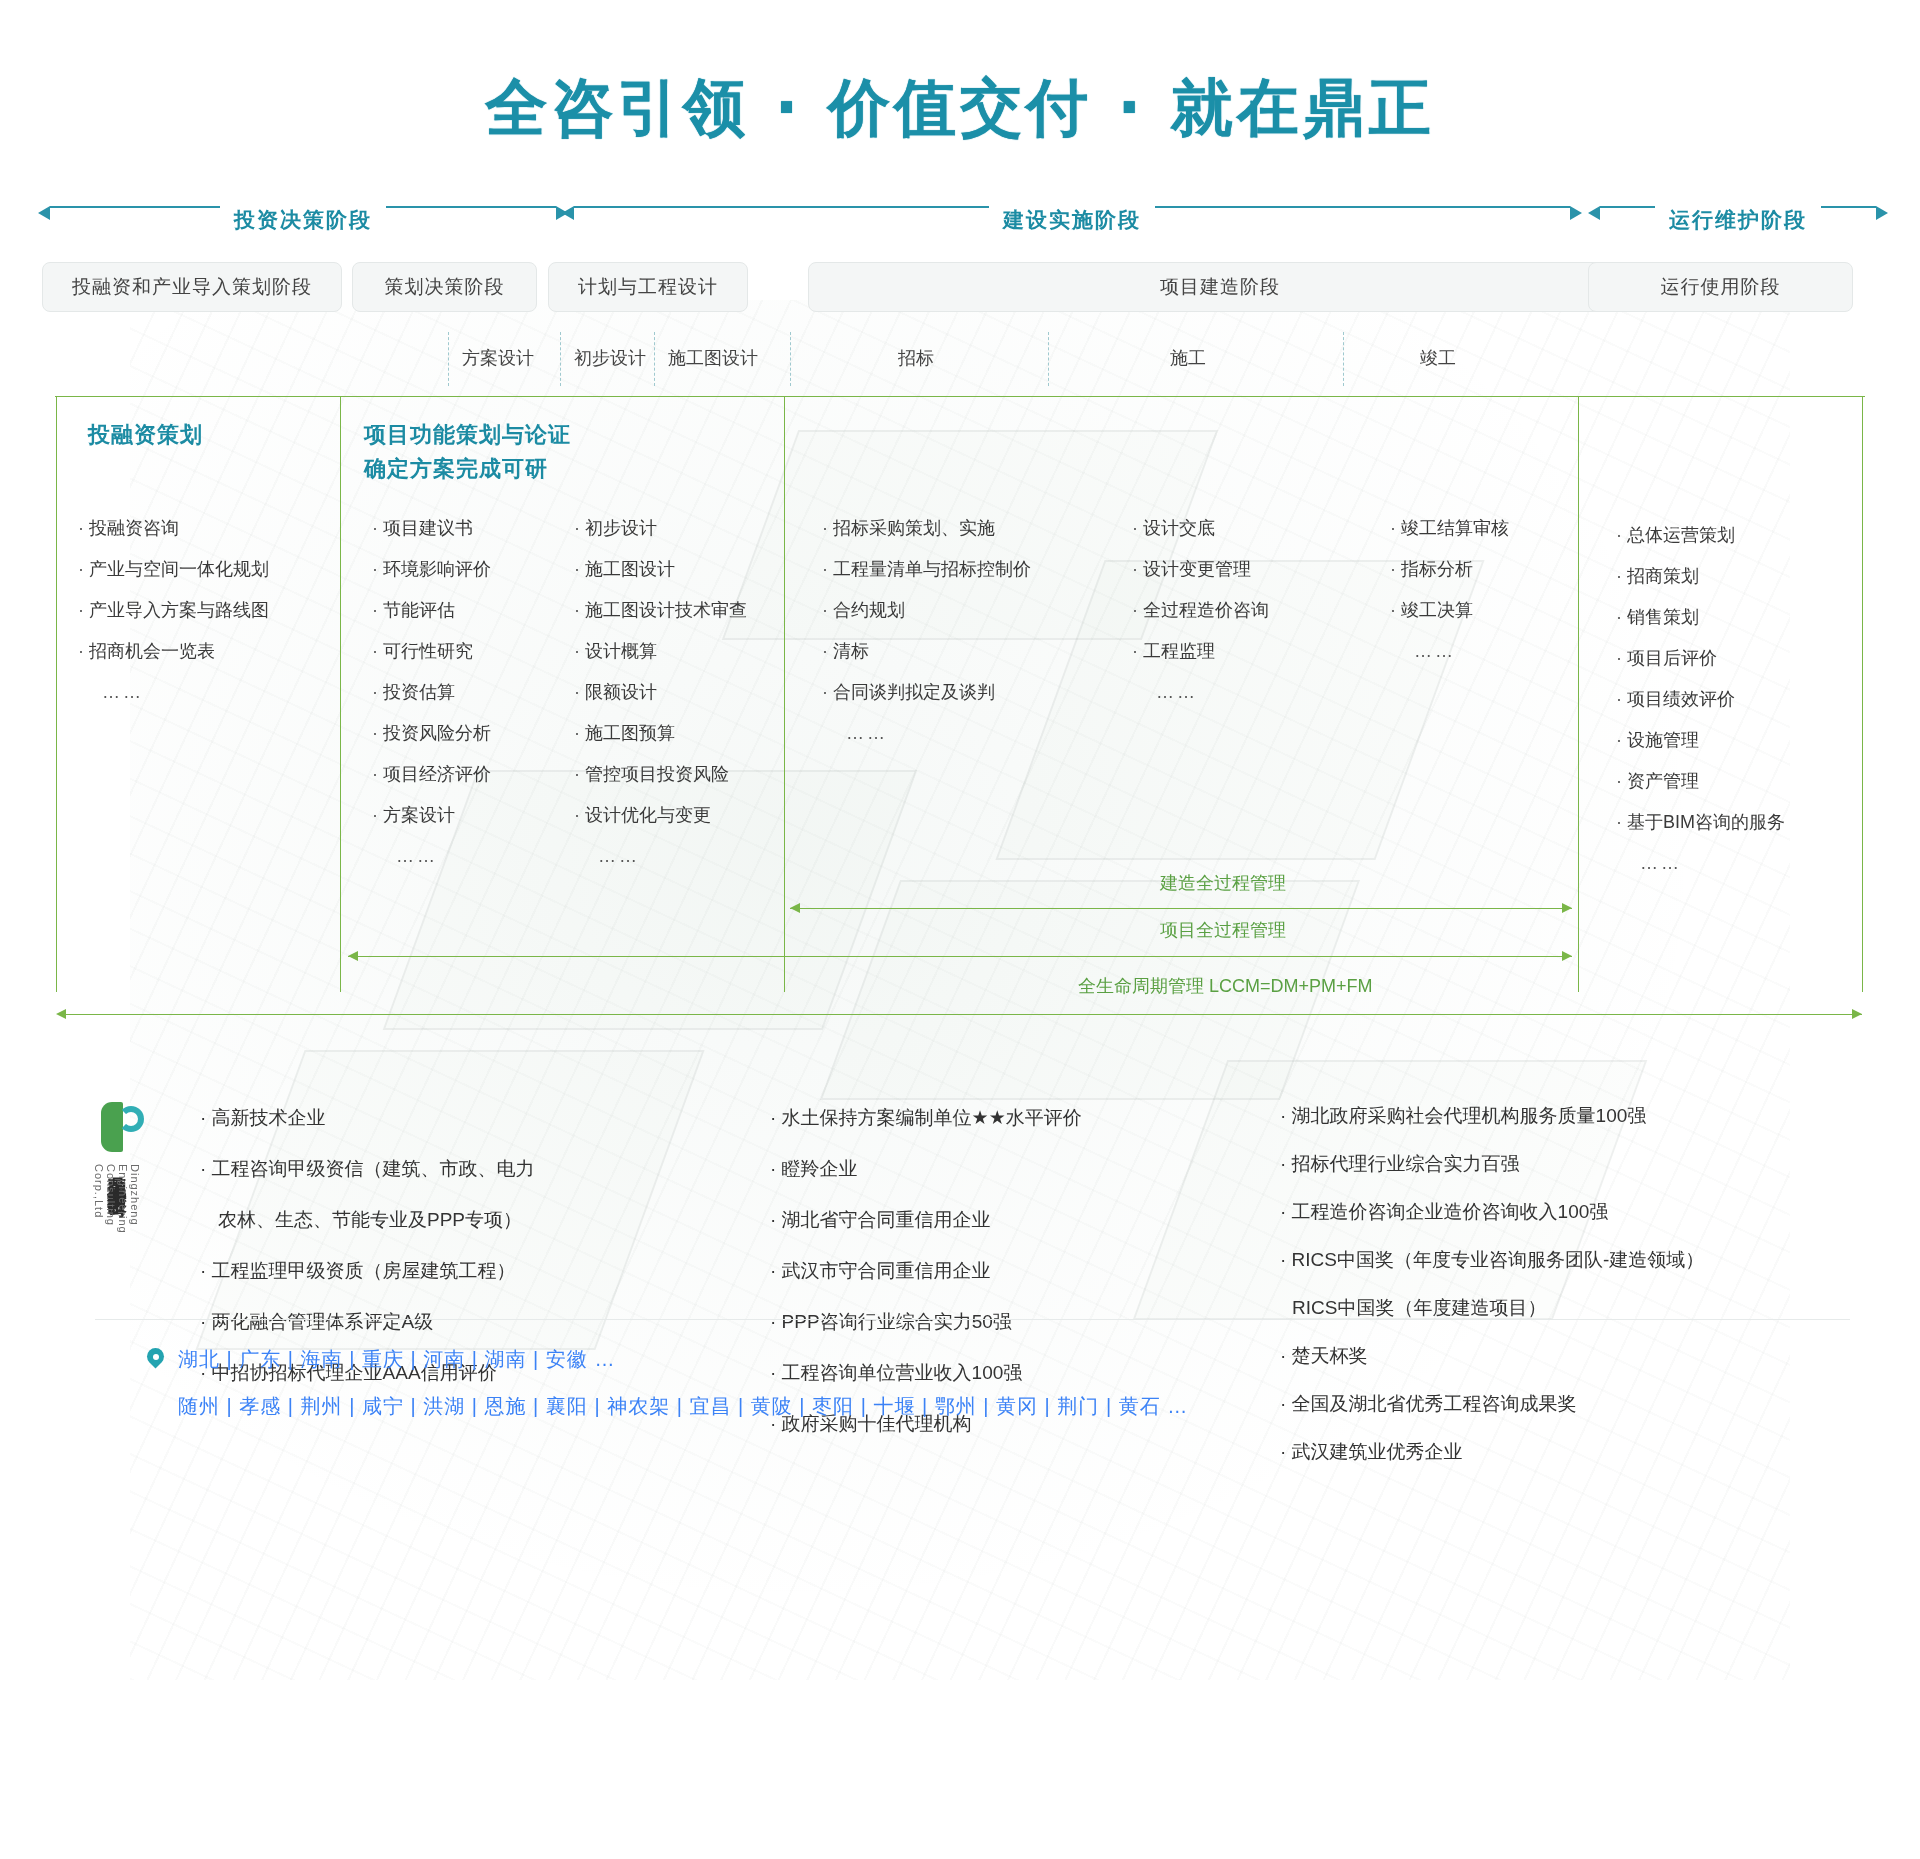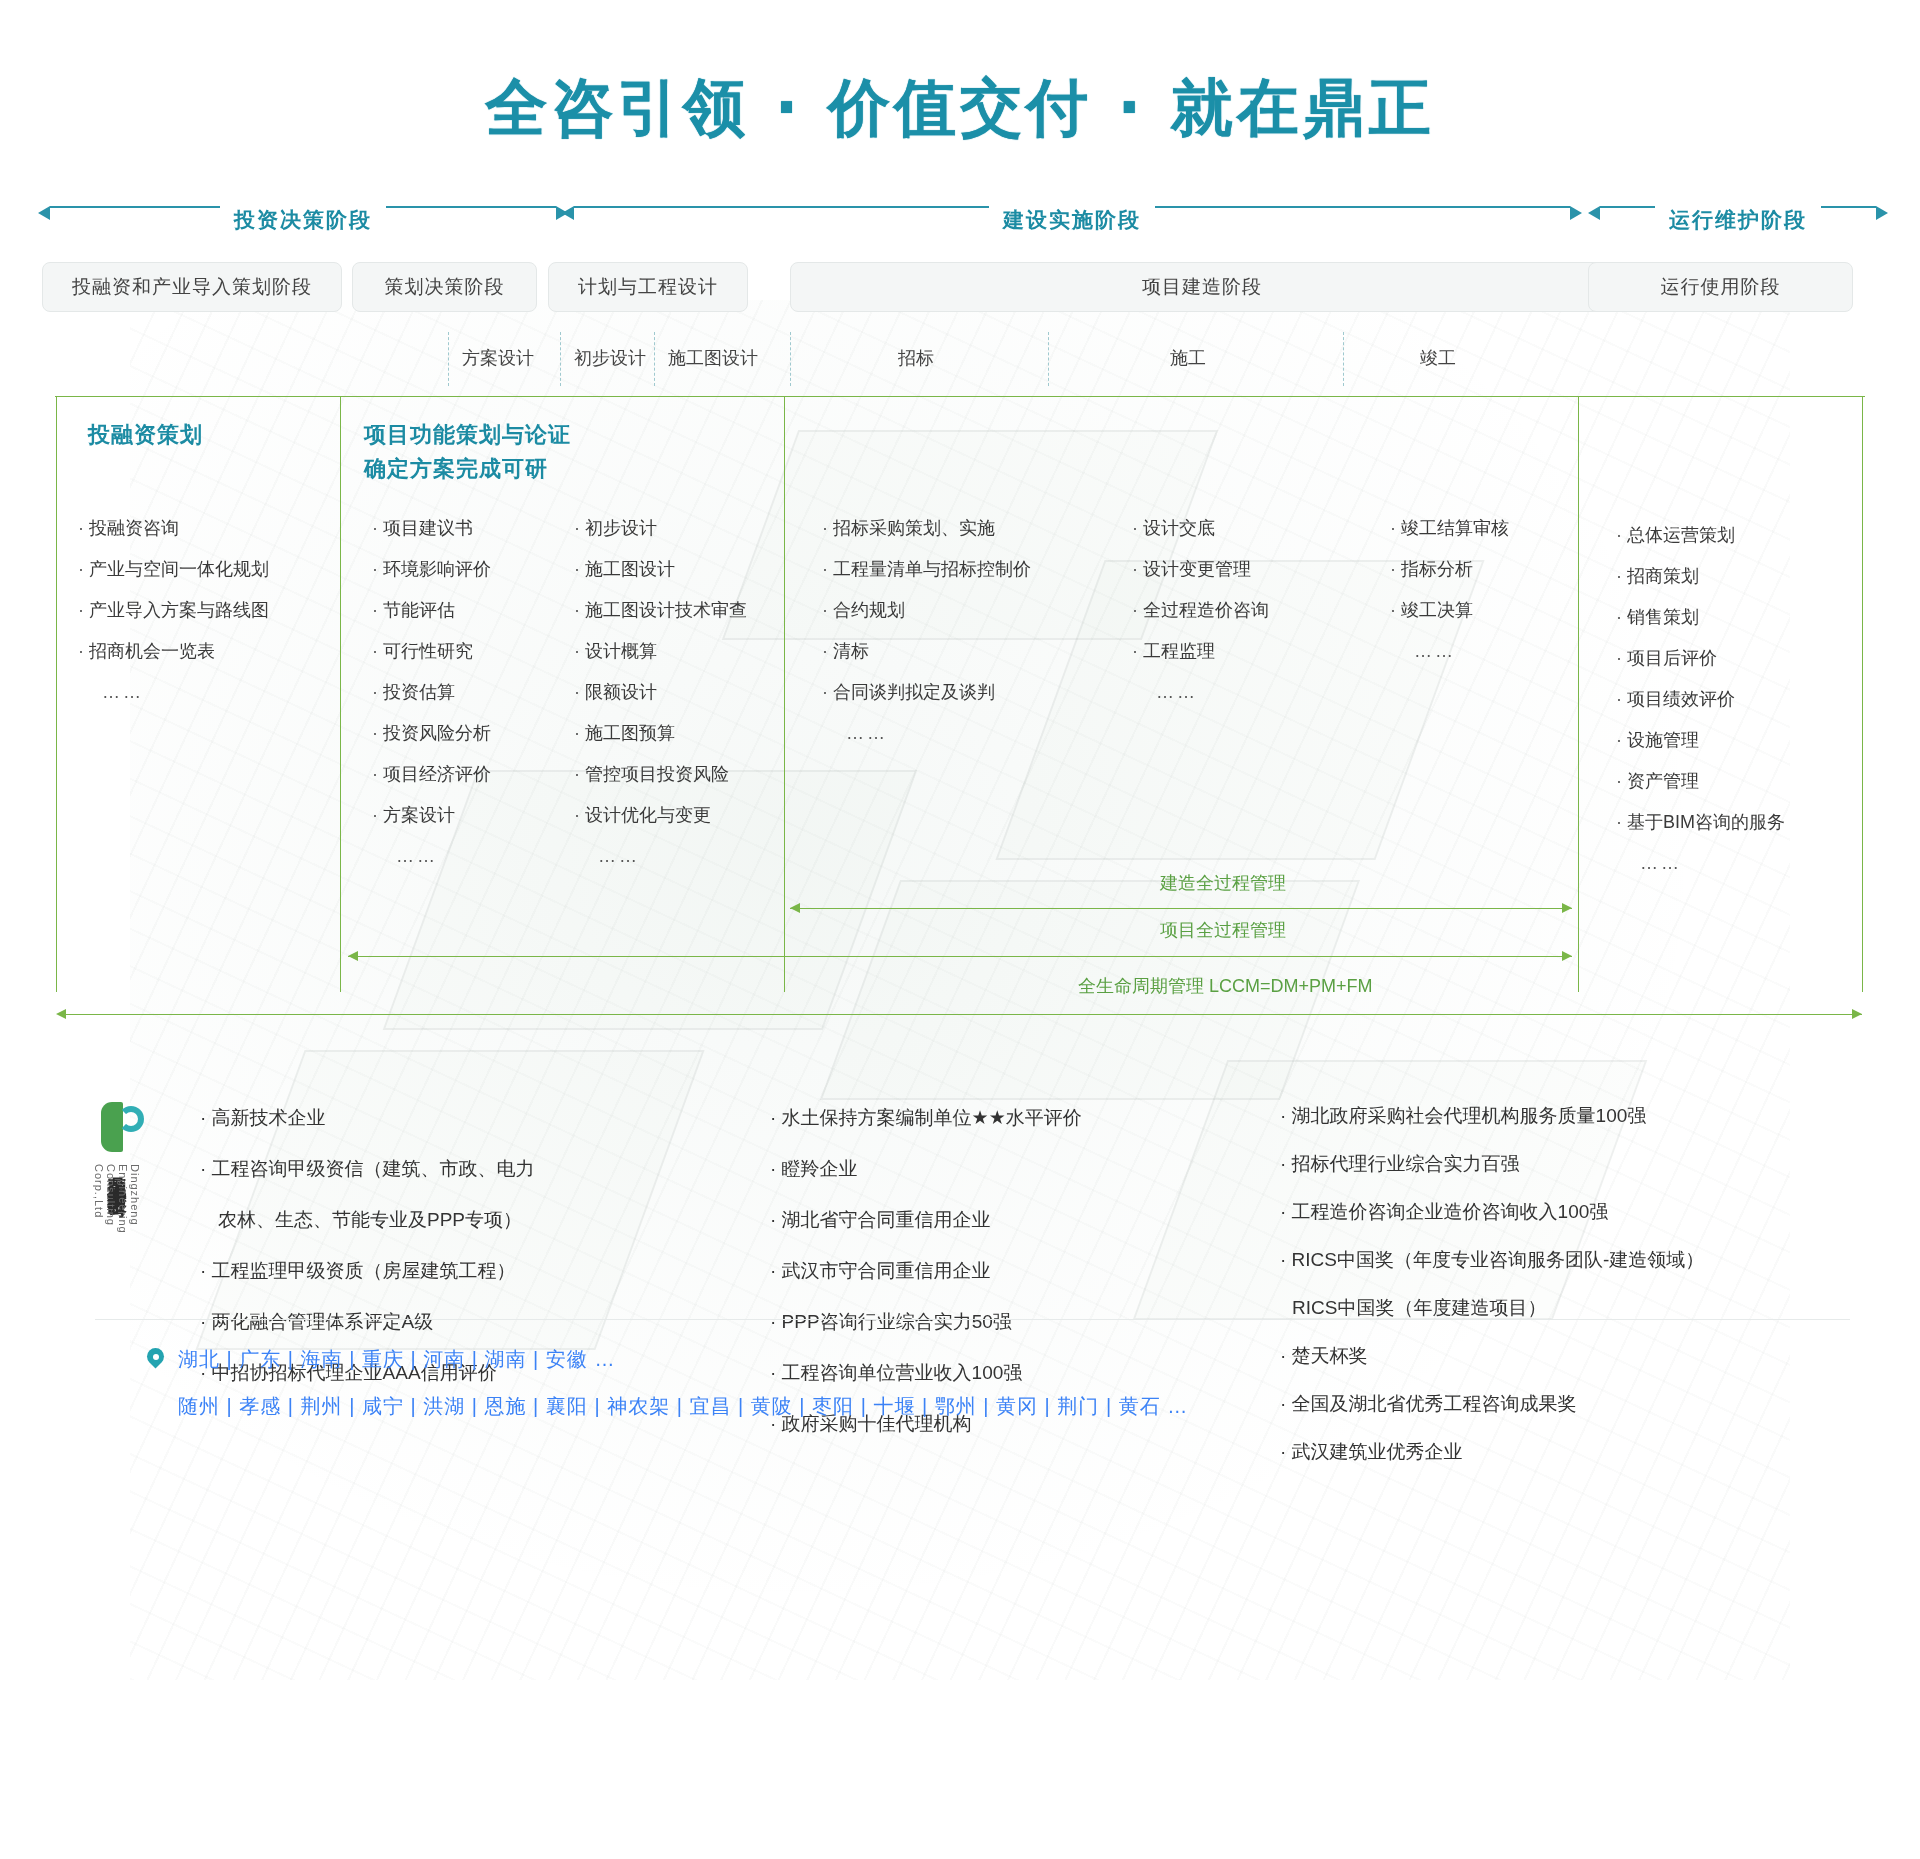--- a/index.html
+++ b/index.html
@@ -299,21 +299,21 @@
       <span class="label">运行维护阶段</span>
       <span class="line"></span>
       <span class="arrow-head-right"></span>
     </div>
   </div>
 
   <div class="stage-boxes">
     <div class="stage-box" style="left:42px; width:300px;">投融资和产业导入策划阶段</div>
     <div class="stage-box" style="left:352px; width:185px;">策划决策阶段</div>
     <div class="stage-box" style="left:548px; width:200px;text-align:center;">计划与工程设计</div>
-    <div class="stage-box" style="left:790px; width:824px;">项目建造阶段</div>
+    <div class="stage-box" style="left:808px; width:824px;">项目建造阶段</div>
     <div class="stage-box" style="left:1588px; width:265px;">运行使用阶段</div>
   </div>
 
   <div class="substages">
     <div class="vdash" style="left:448px;"></div>
     <div class="vdash" style="left:560px;"></div>
     <div class="vdash" style="left:654px;"></div>
     <div class="vdash" style="left:790px;"></div>
     <div class="vdash" style="left:1048px;"></div>
     <div class="vdash" style="left:1343px;"></div>

